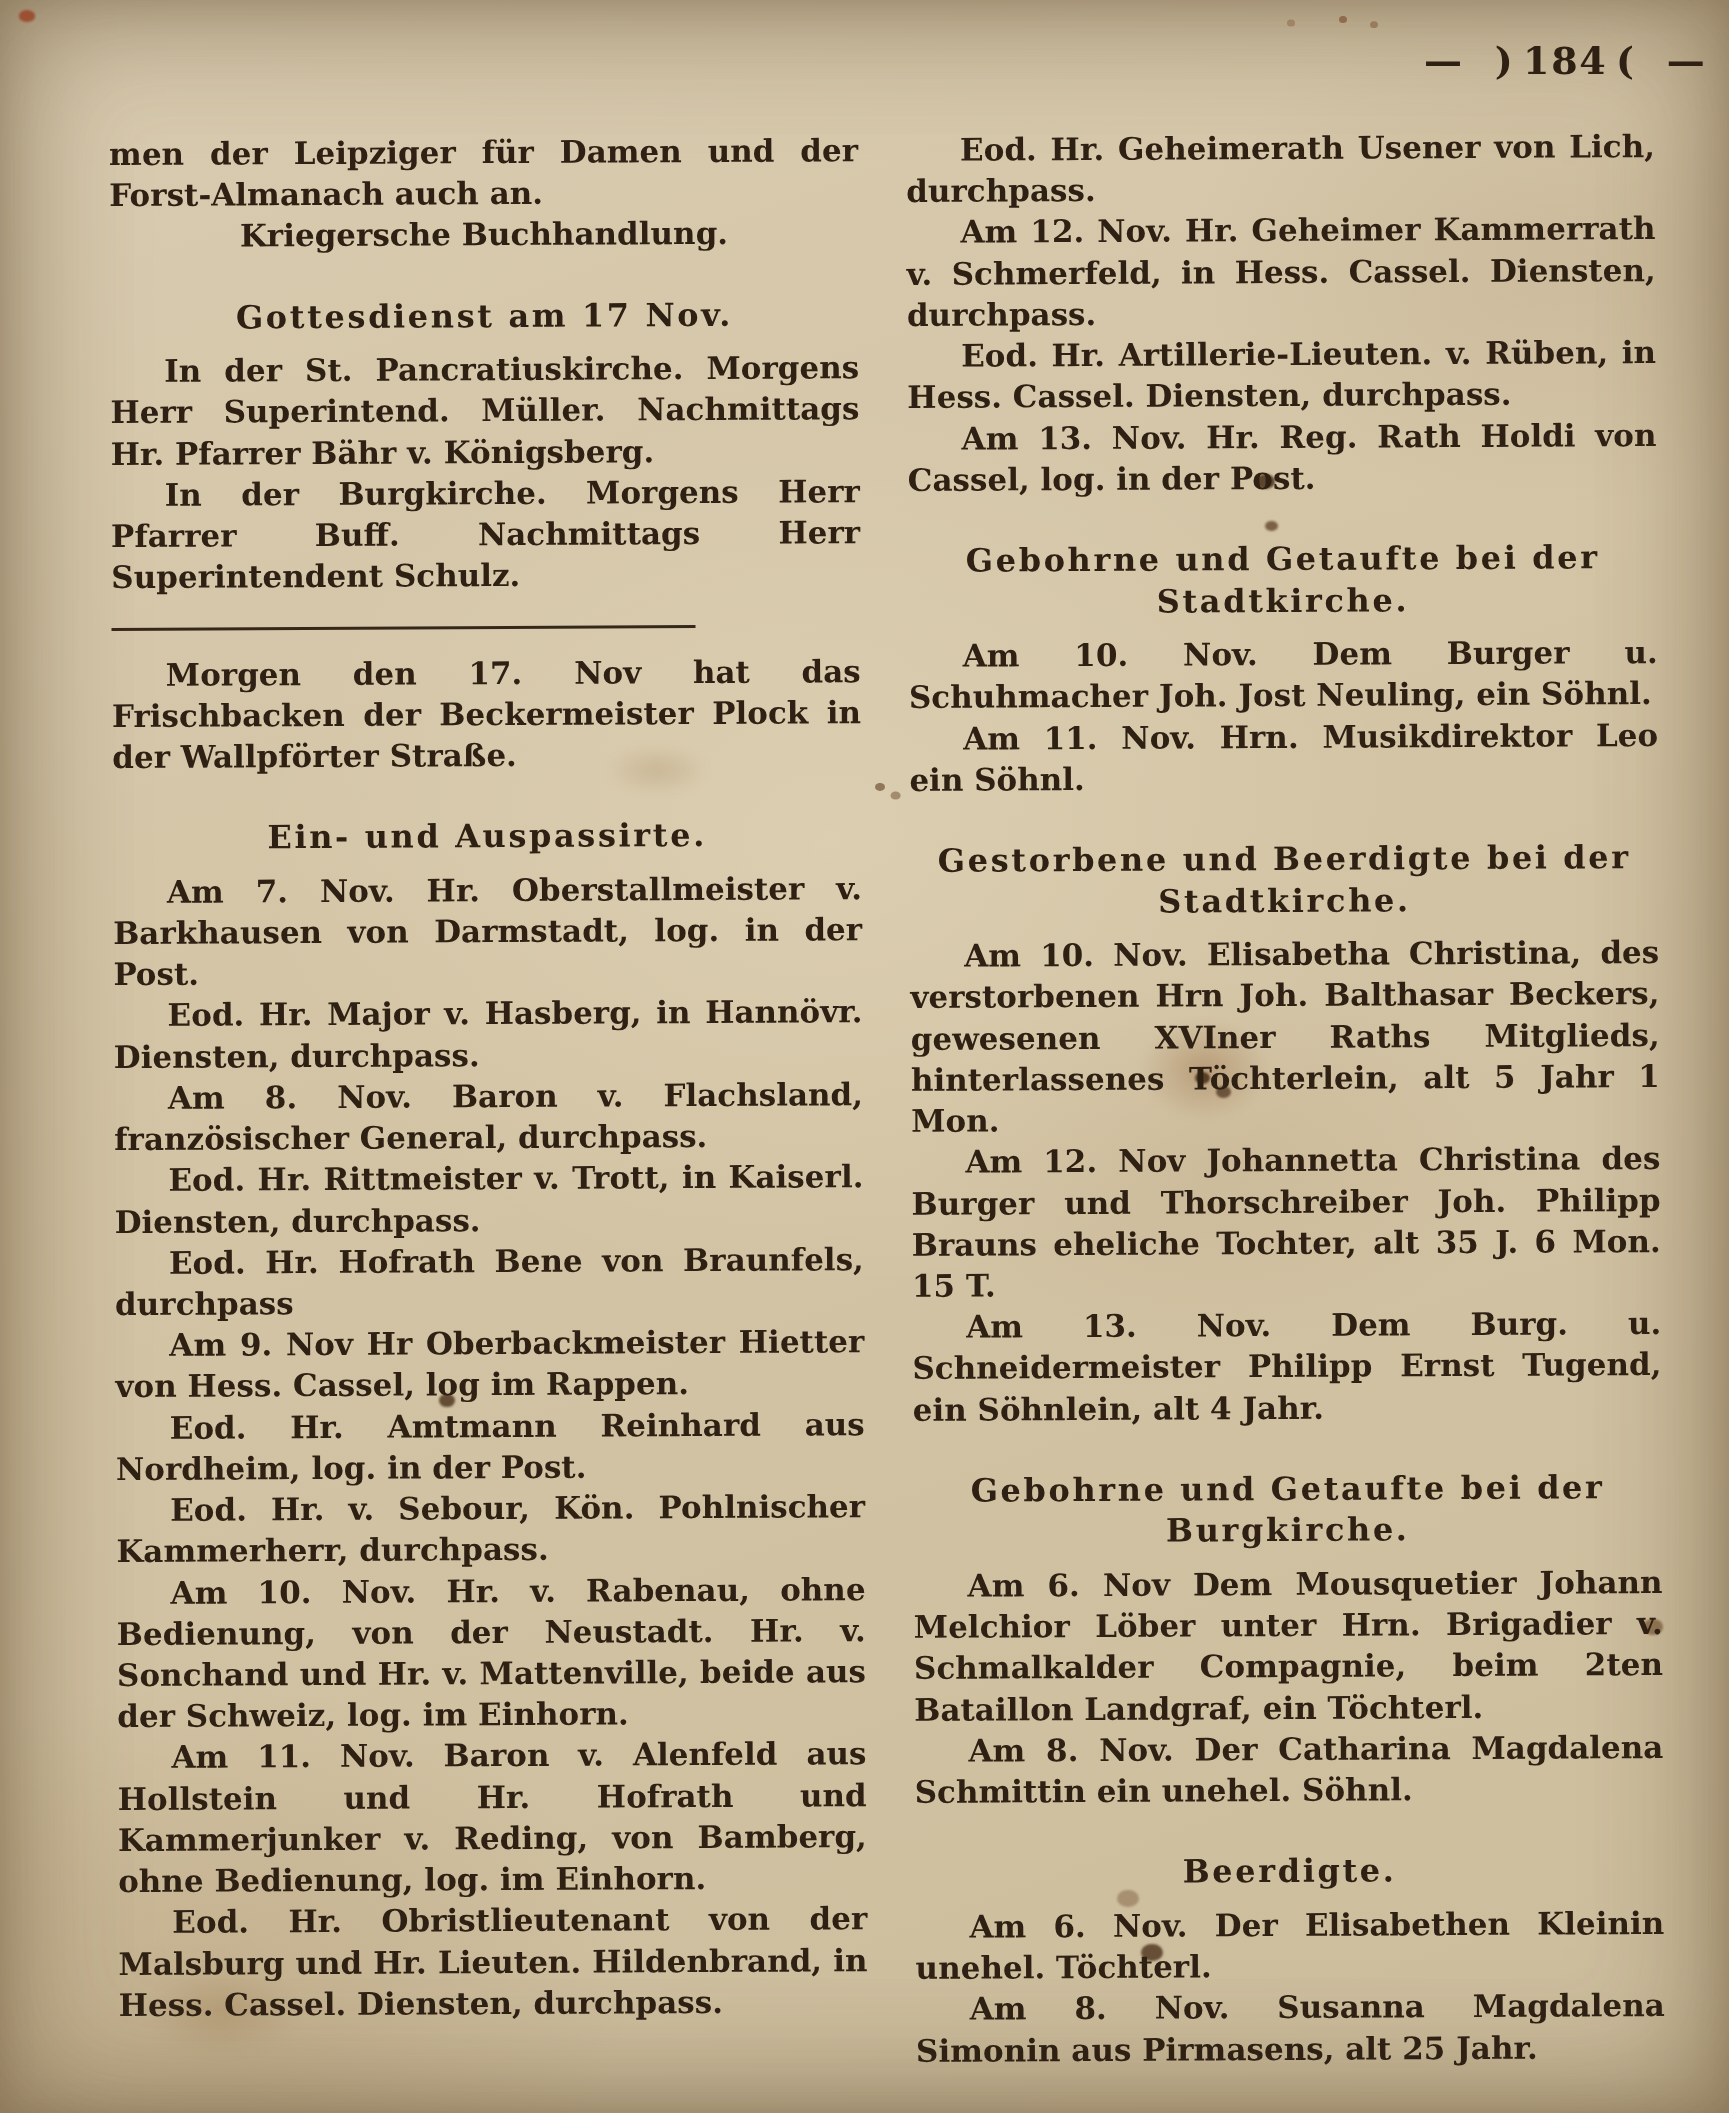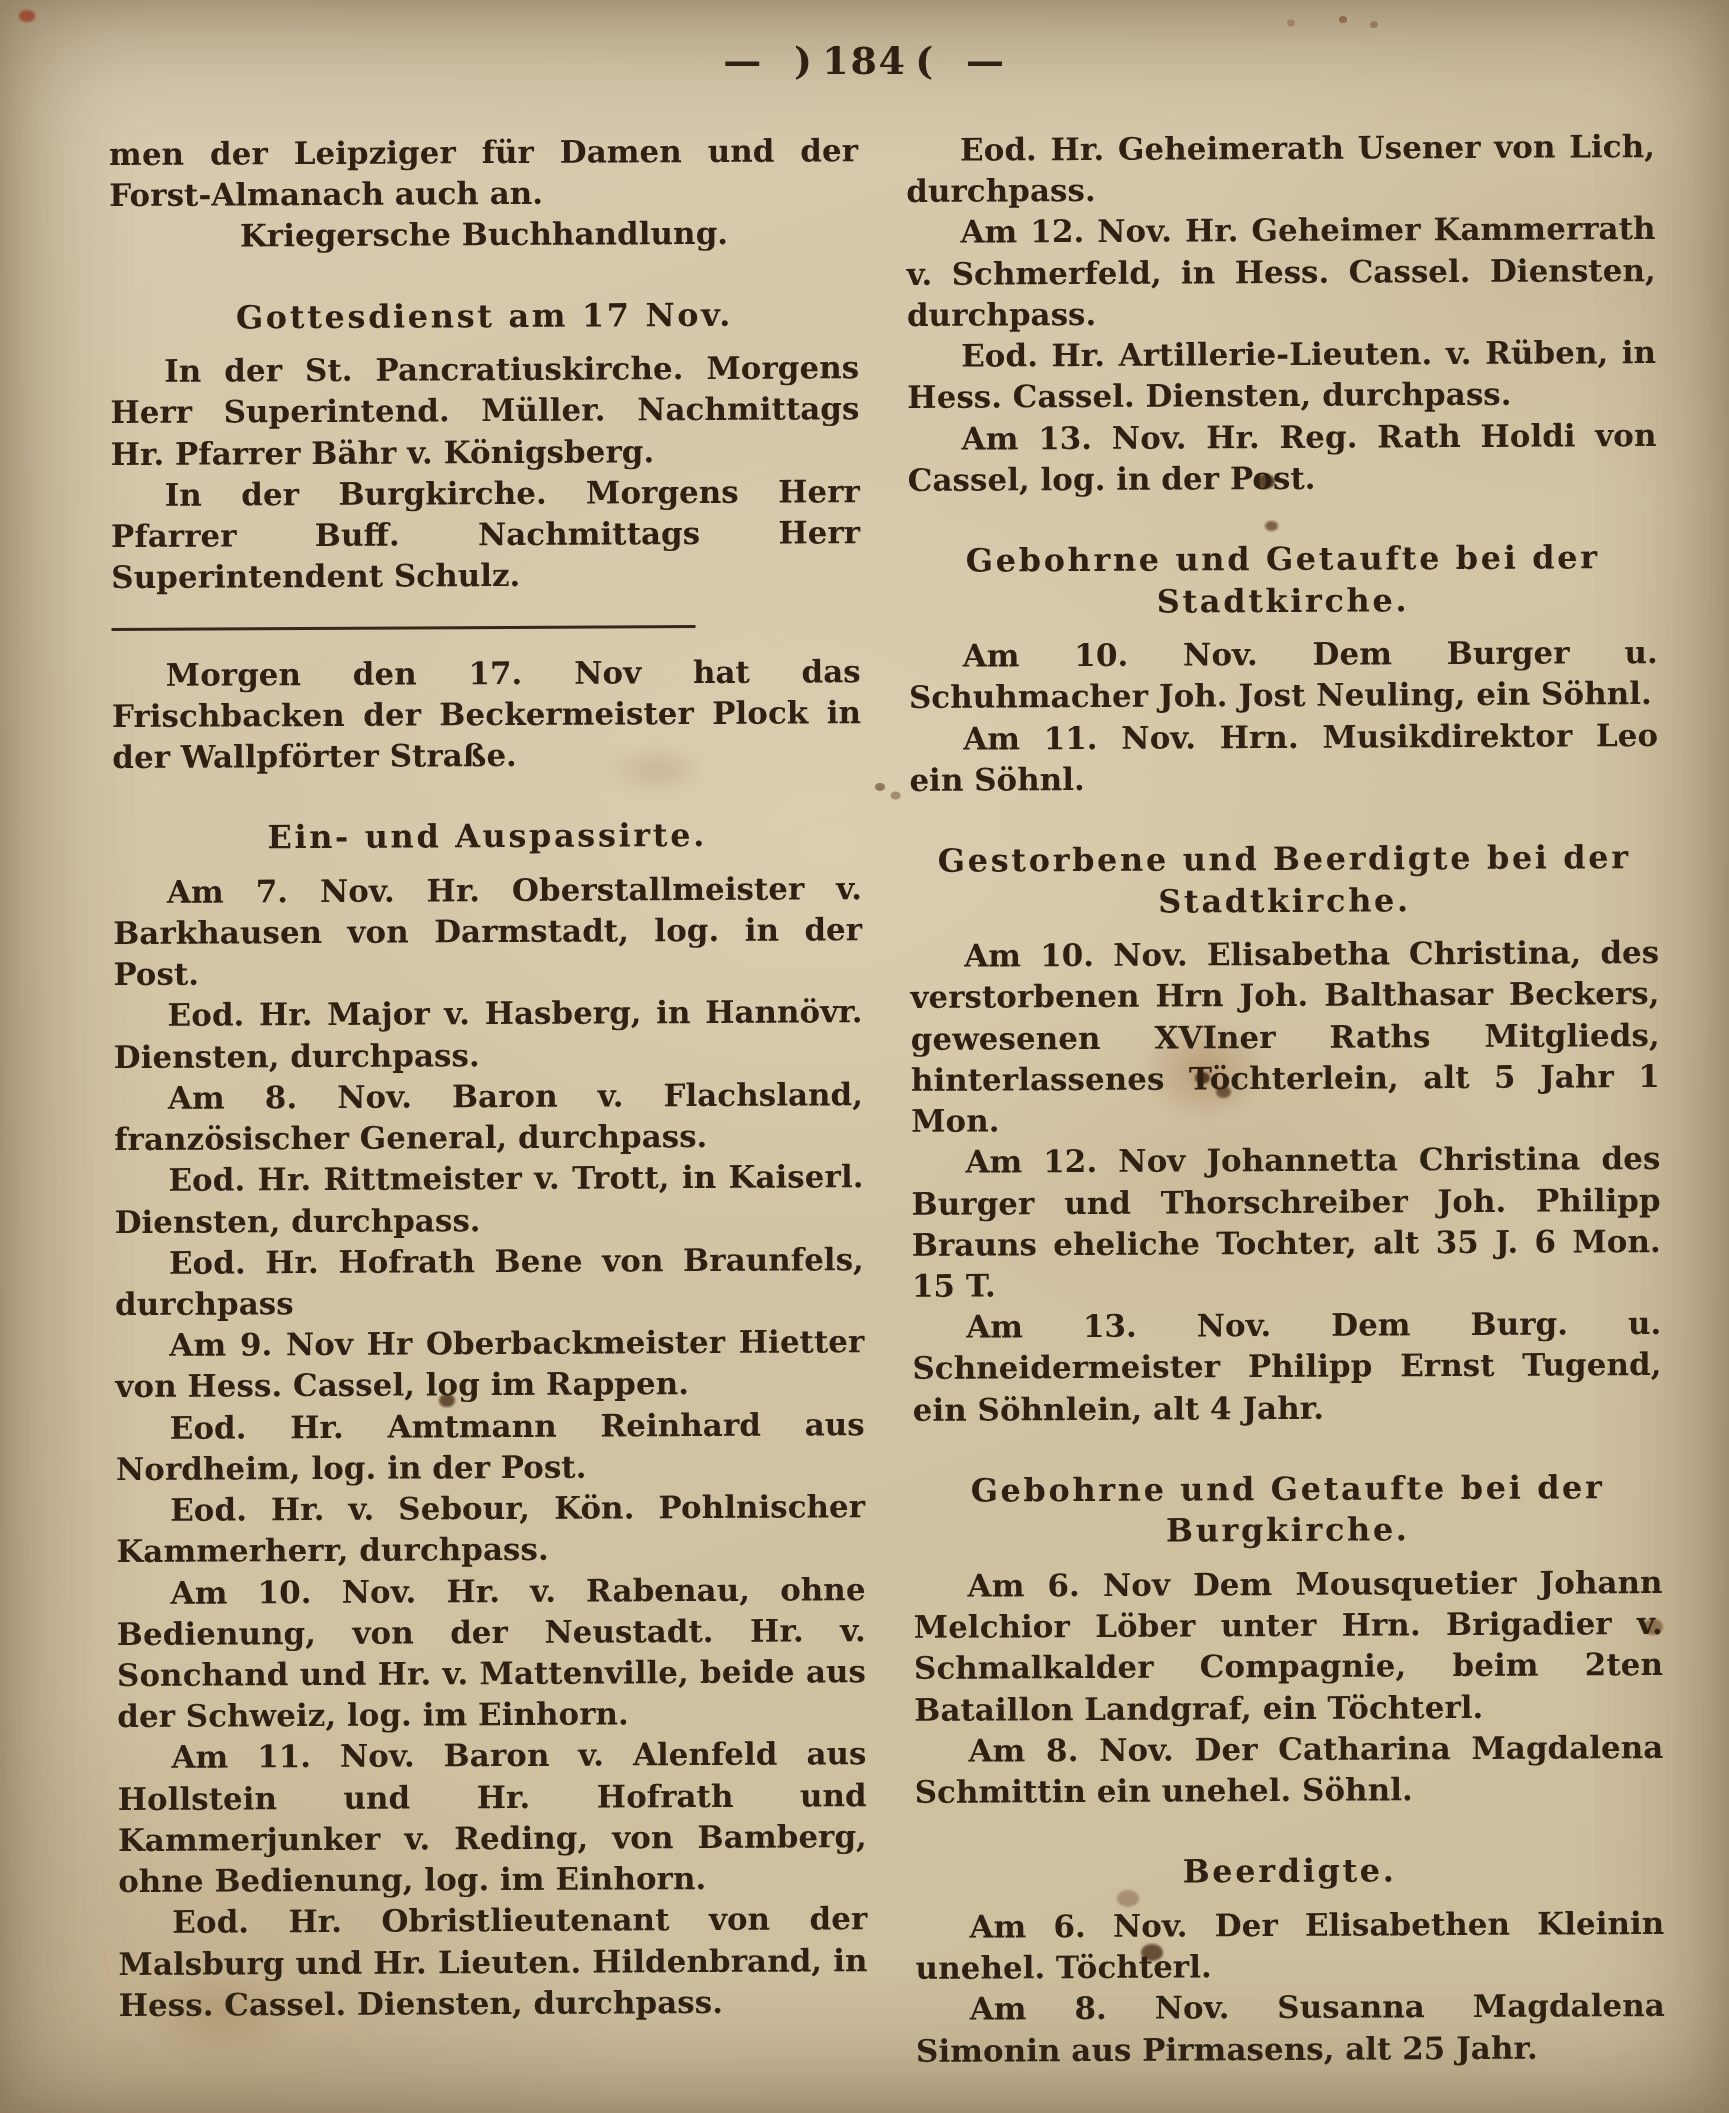--- a/index.html
+++ b/index.html
@@ -20,21 +20,21 @@
     box-shadow: inset 0 0 138px rgba(95,72,40,.38);
   }
   .vignette {
     position: absolute; inset: 0; pointer-events: none;
     box-shadow: inset 0 0 121px rgba(90,68,38,.35), inset 0 0 35px rgba(90,68,38,.18);
   }
 
   .header {
     position: absolute;
     top: 38px; left: 0; width: 100%;
-    text-align: center;
+    text-align: right;
     font-size: 38px;
     font-weight: bold;
     letter-spacing: 1.7px;
   }
   .header .dash { margin: 0 22.5px; font-weight: bold; }
   .header .bracket { margin: 0 8.6px; font-weight: bold; }
 
   .columns {
     position: absolute;
     top: 130px; left: 114px;

